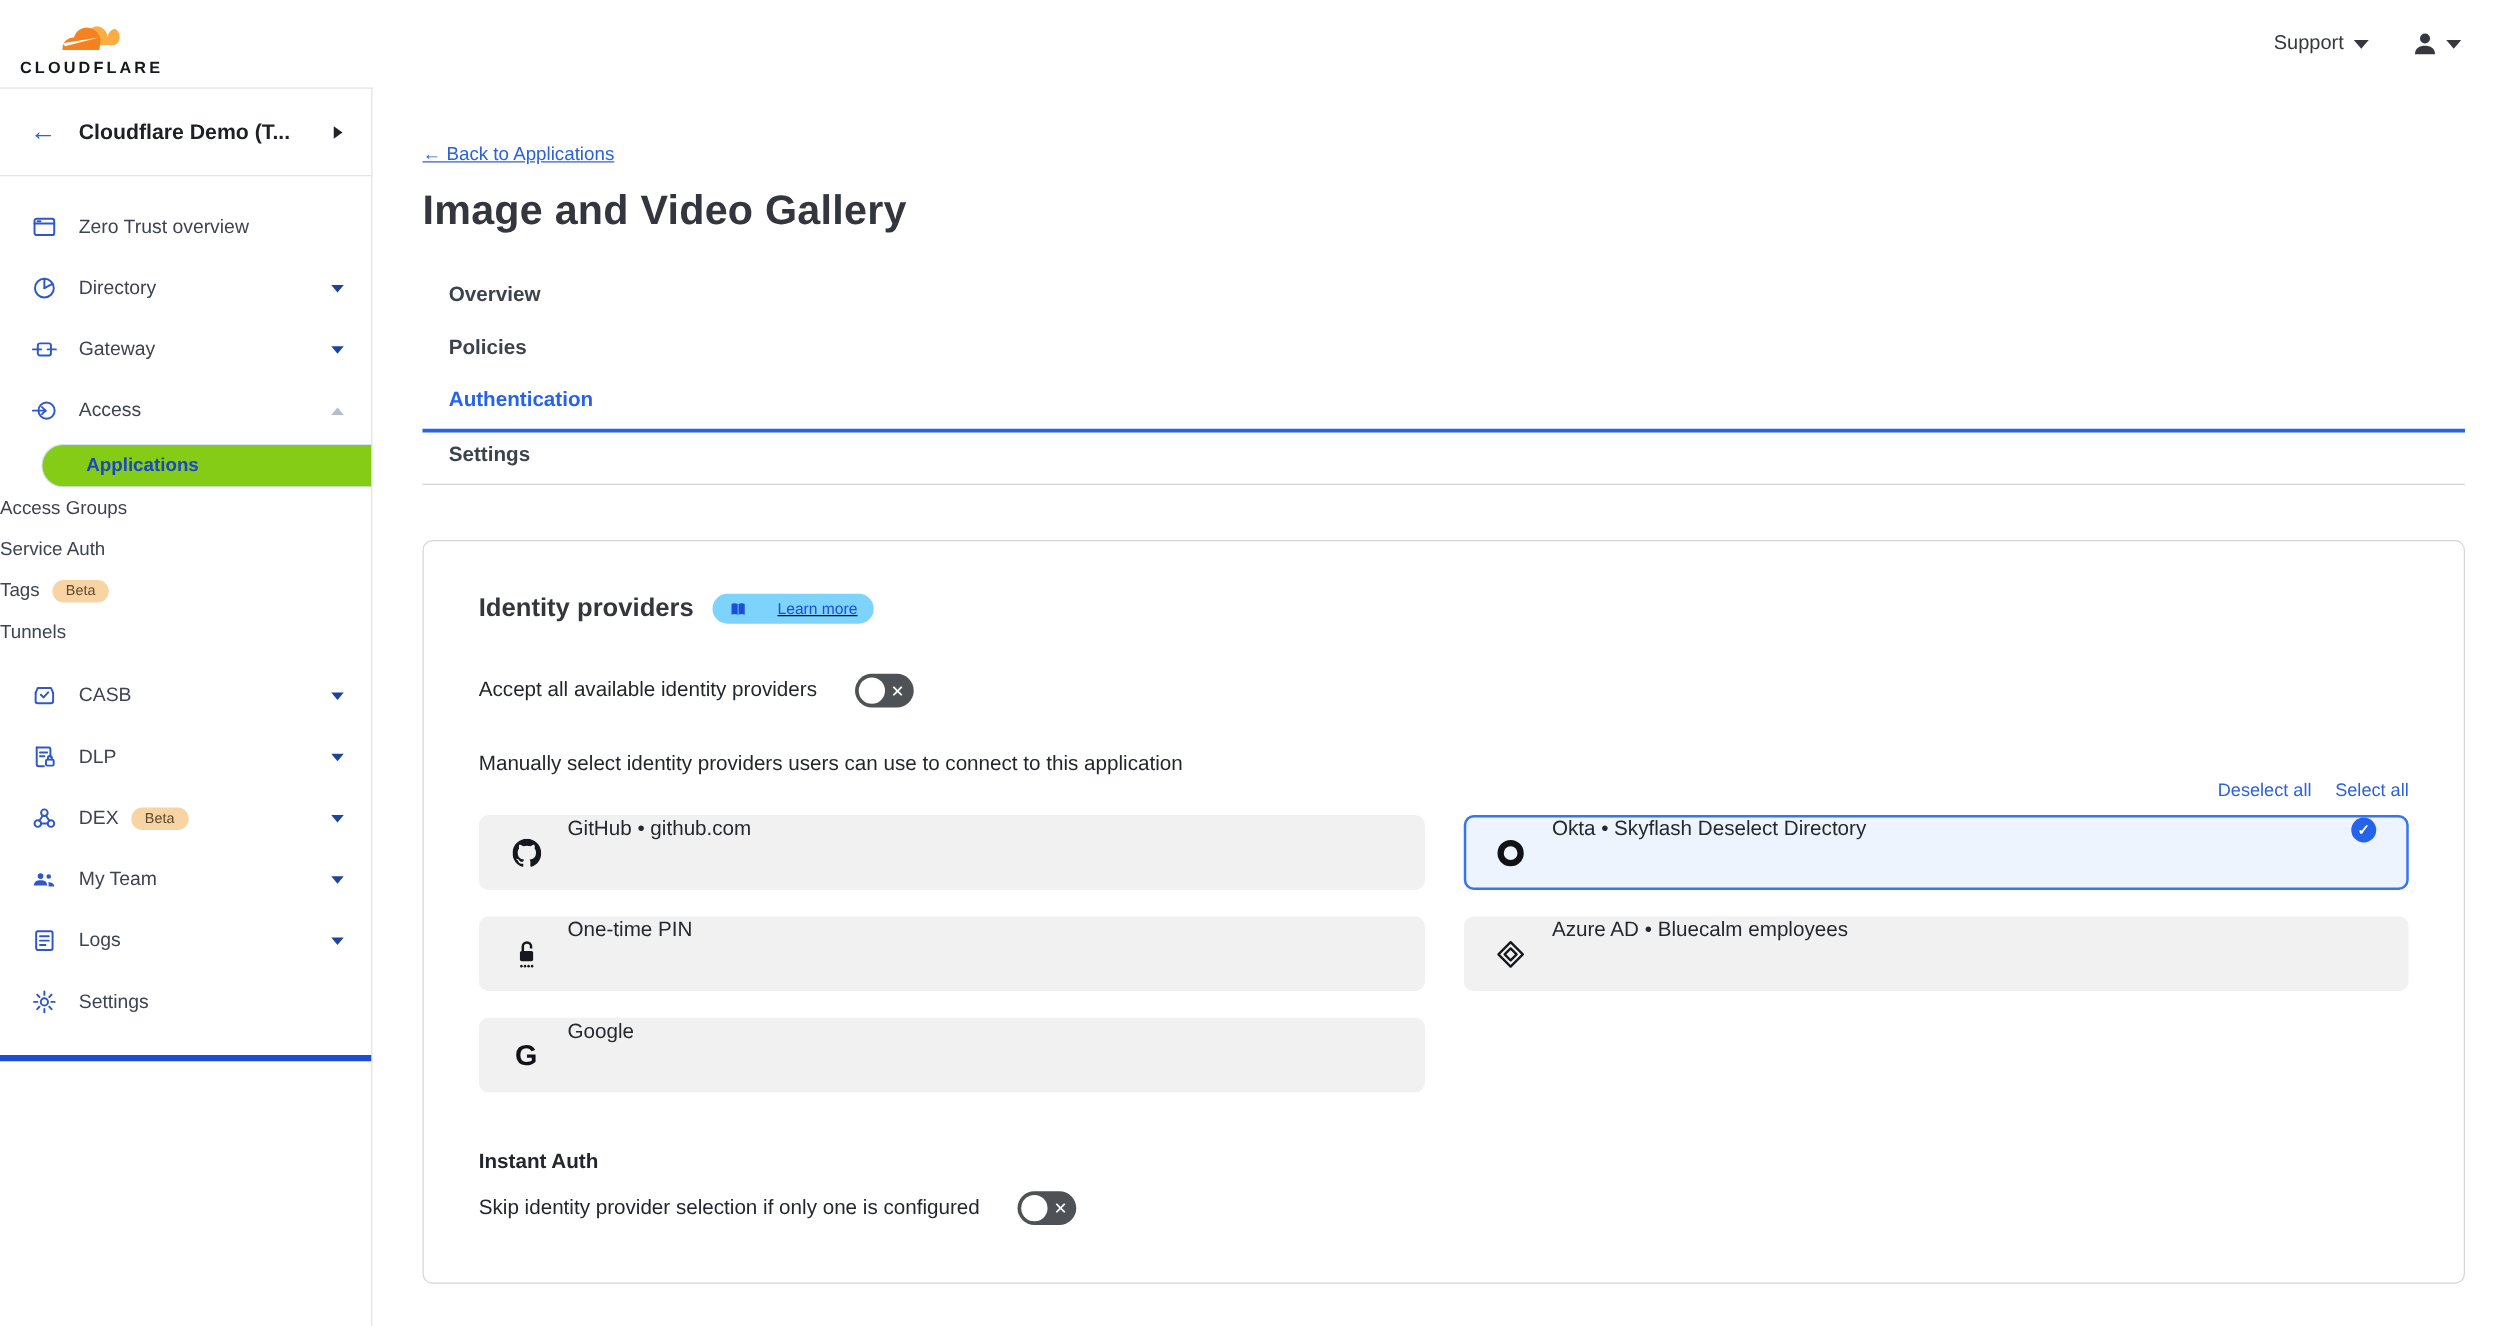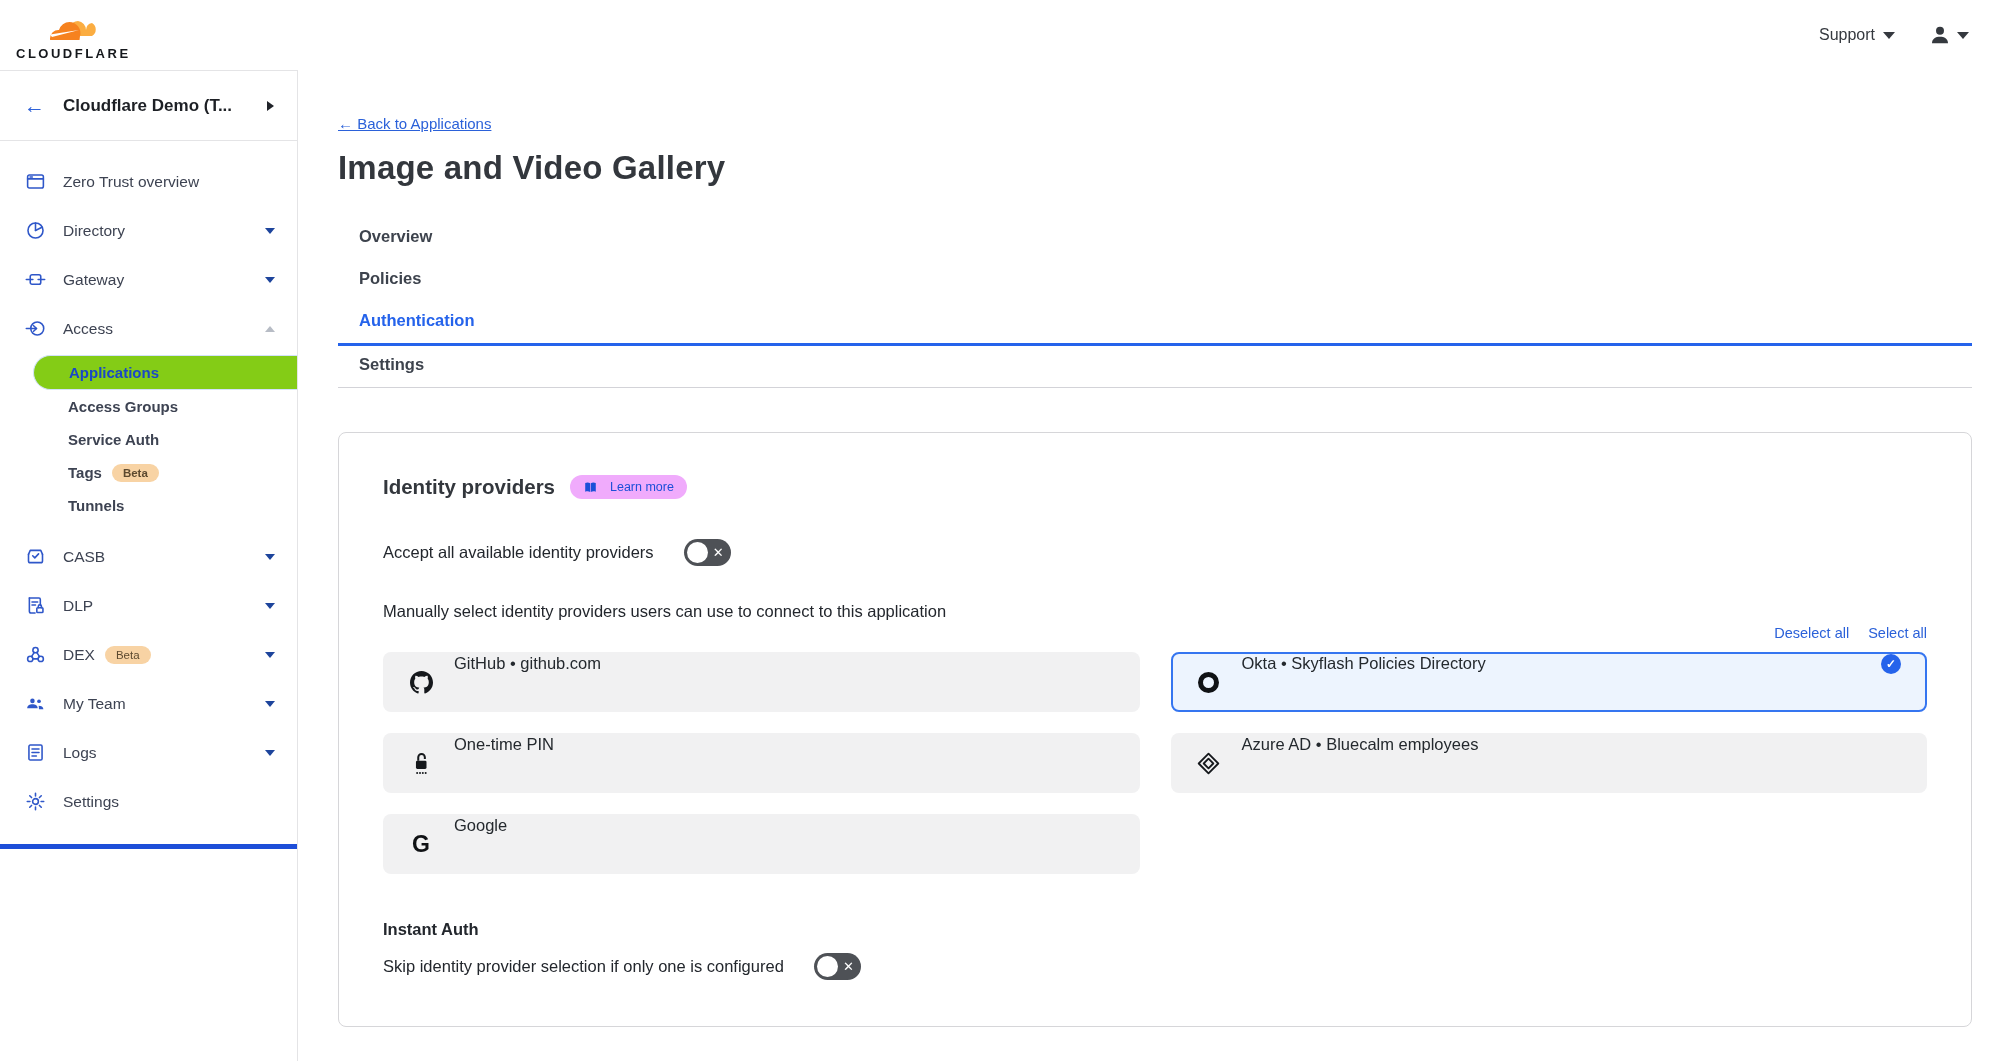--- a/index.html
+++ b/index.html
@@ -23,36 +23,36 @@
   .account-name { font-size:17px; font-weight:700; color:#1d2025; flex:1; white-space:nowrap; overflow:hidden; }
   .caret-right { width:0; height:0; border:5px solid transparent; border-left:7px solid #202329; margin-left:6px; }
 
   nav { padding:16px 0 18px; border-bottom:5px solid #1d4ed8; }
   .nav-item { display:flex; align-items:center; height:49px; padding:0 22px 0 24px; cursor:pointer; }
   .nav-item .nicon { width:22px; height:22px; display:flex; align-items:center; justify-content:center; margin-right:17px; }
   .nav-item .nlabel { font-size:15.5px; color:#3d4352; flex:1; }
   .nav-caret-down { width:0; height:0; border:5px solid transparent; border-top:6px solid #1d449c; margin-top:5px; }
   .nav-caret-up { width:0; height:0; border:5px solid transparent; border-bottom:6px solid #b7bcc5; margin-bottom:5px; }
   .sub-list { margin:2px 0 10px; }
-  .sub-item { display:flex; align-items:center; height:33px; padding-left:68px; font-size:15px; color:#3d4352; cursor:pointer;font-weight:bold; }
+  .sub-item { display:flex; align-items:center; height:33px; font-size:15px; color:#3d4352; cursor:pointer; }
   .sub-item.active { margin-left:33px; padding-left:35px; height:35px; background:#84cc16; border:1px solid #d3e2f9; border-right:none; border-radius:18px 0 0 18px; color:#1a47c7; font-weight:700; }
   .beta-badge { background:#f8d3a4; color:#5d4a30; font-size:11.5px; border-radius:10px; padding:3px 11px; margin-left:10px; }
 
   
   main { flex:1; padding:45px 27px 0 40px; }
   .back-link { color:#2b61d9; font-size:15px; text-decoration:underline; cursor:pointer; display:inline-block; }
   h1.page-title { margin-top:16px; font-size:33px; font-weight:700; color:#33373d; letter-spacing:.2px; }
   .tabs { margin-top:30px; display:flex; border-bottom:1px solid #d3d3d8;flex-direction:column; }
   .tab { padding:10px 21px 13px; font-size:16.5px; font-weight:600; color:#3d434d; cursor:pointer; }
   .tab.active { color:#2563eb; border-bottom:3px solid #2563eb; margin-bottom:-1px; }
 
   .card { margin-top:44px; border:1px solid #d6d6d9; border-radius:8px; background:#fff; padding:42px 44px 46px; }
   .card-head { display:flex; align-items:center; gap:15px; }
   .card-title { font-size:20.5px; font-weight:700; color:#33373d; }
-  .learn-more { display:flex; align-items:center; gap:12px; background:#f0abfc; border-radius:13px; padding:5px 13px; cursor:pointer; }
+  .learn-more { display:flex; align-items:center; gap:24px; background:#7dd3fc; border-radius:13px; padding:5px 13px; cursor:pointer;text-decoration:underline; }
   .learn-more span { font-size:12.5px; color:#1b4fd8; }
 
   .toggle-row { display:flex; align-items:center; gap:30px; }
   .row-accept { margin-top:40px; }
   .row-label { font-size:16.5px; color:#23272d; }
   .toggle { position:relative; width:47px; height:27px; border-radius:14px; background:#4e5156; cursor:pointer; flex:0 0 auto; }
   .toggle .knob { position:absolute; left:3px; top:3px; width:21px; height:21px; border-radius:50%; background:#fff; }
   .toggle .xmark { position:absolute; right:7px; top:50%; transform:translateY(-52%); color:#fff; font-size:13px; line-height:1; }
 
   .manual-label { margin-top:36px; font-size:16.5px; color:#23272d; }
@@ -308,21 +308,21 @@
                 <path fill="#15181c" d="M12 0C5.37 0 0 5.37 0 12c0 5.3 3.438 9.8 8.205 11.387.6.113.82-.26.82-.577 0-.285-.01-1.04-.015-2.04-3.338.724-4.042-1.61-4.042-1.61-.546-1.387-1.333-1.756-1.333-1.756-1.09-.745.082-.73.082-.73 1.205.085 1.838 1.238 1.838 1.238 1.07 1.834 2.807 1.304 3.492.997.108-.776.417-1.305.76-1.605-2.665-.3-5.466-1.332-5.466-5.93 0-1.31.465-2.38 1.235-3.22-.135-.303-.54-1.523.105-3.176 0 0 1.005-.322 3.3 1.23.96-.267 1.98-.399 3-.405 1.02.006 2.04.138 3 .405 2.28-1.552 3.285-1.23 3.285-1.23.645 1.653.24 2.873.12 3.176.765.84 1.23 1.91 1.23 3.22 0 4.61-2.805 5.625-5.475 5.92.43.372.81 1.102.81 2.222 0 1.606-.015 2.896-.015 3.286 0 .315.21.69.825.57C20.565 21.795 24 17.295 24 12c0-6.63-5.37-12-12-12z"></path>
               </svg>
           </span>
           <span class="plabel">GitHub • github.com</span>
         </div>
 
         <div class="tile selected">
           <span class="ticon">
               <span class="okta-ring"></span>
             </span>
-          <span class="plabel">Okta • Skyflash Policies Directory</span>
+          <span class="plabel">Okta • Skyflash Deselect Directory</span>
           <span class="check-badge">✓</span>
         </div>
 
         <div class="tile">
           <span class="ticon">
             <svg width="22" height="26" viewBox="0 0 24 27">
                 <path d="M9 11 V7.2 a3.6 3.6 0 0 1 7.2 0 V9" fill="none" stroke="#15181c" stroke-width="2.2"></path>
                 <rect x="6.5" y="11" width="11.5" height="9" rx="1.5" fill="#15181c"></rect>
                 <g fill="#15181c">
                   <circle cx="7.8" cy="24.3" r="1.1"></circle>

